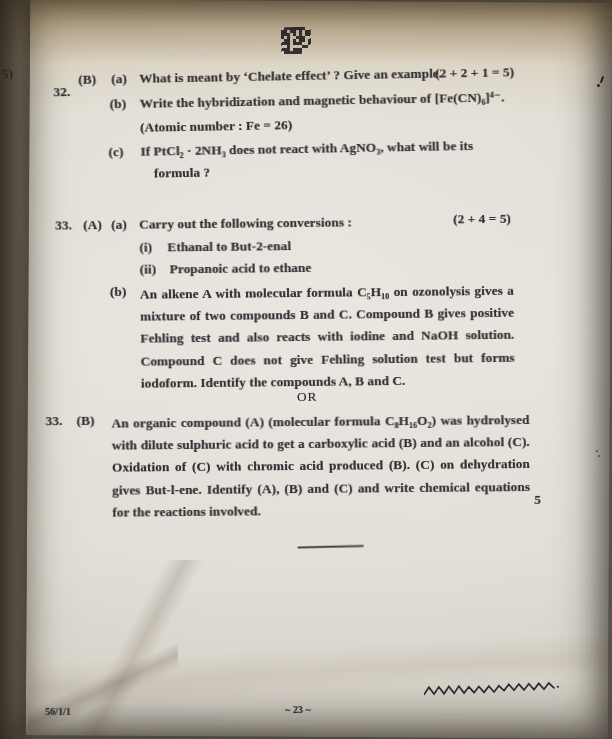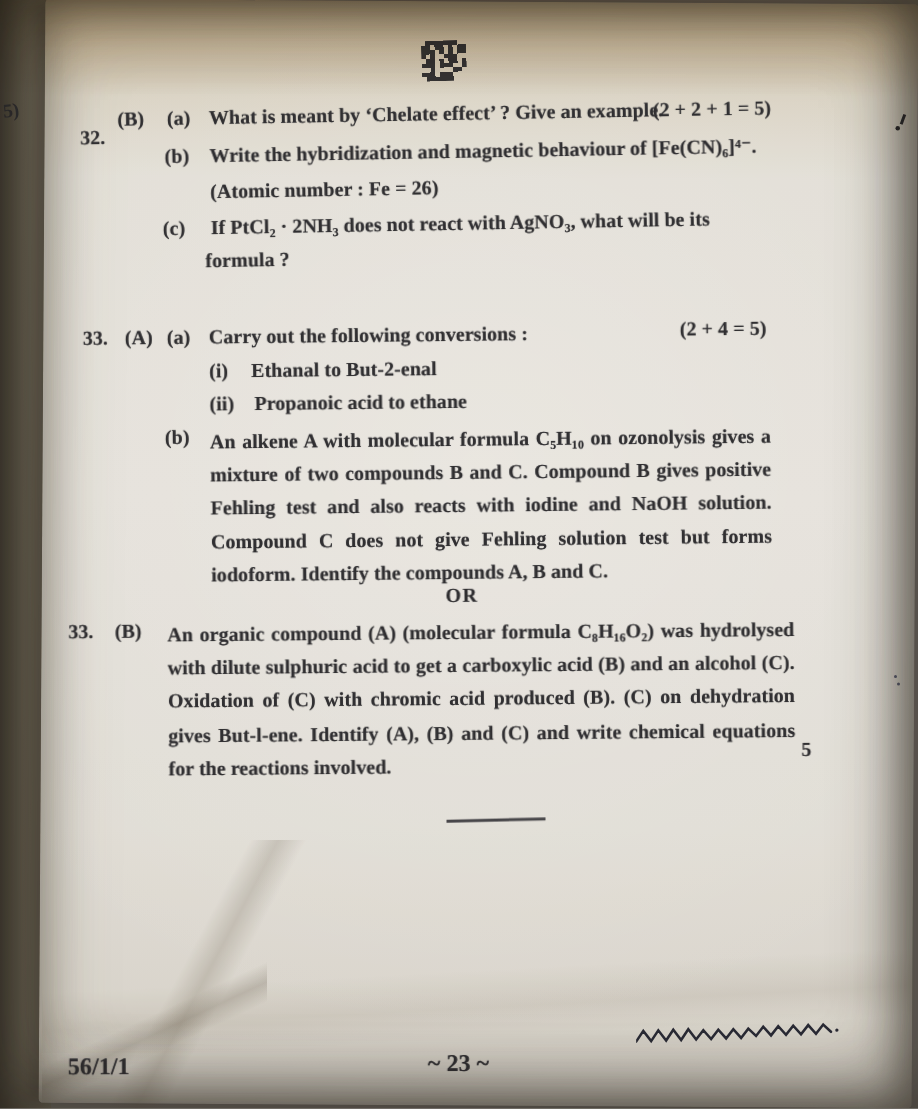--- a/index.html
+++ b/index.html
@@ -45,22 +45,22 @@
   }
   
   .block { position:absolute; left:0; top:0; width:612px; height:739px; z-index:3; filter:blur(0.22px); }
   .t {
     position:absolute; font-size:13.3px; line-height:16px; color:#26262b;
     font-weight:600; white-space:nowrap; letter-spacing:0.05px;
     text-shadow:0 0 0.5px rgba(38,38,43,0.55);
   }
   .para { white-space:normal; text-align:justify; line-height:22.2px; }
   .marks { font-weight:700; }
-  .or { font-weight:700; letter-spacing:1px; }
-  .footer-t { font-weight:700; font-size:16px; }
+  .or { font-weight:400; letter-spacing:1px; }
+  .footer-t { font-weight:700; font-size:10px; }
   .sep-line { position:absolute; left:297px; top:546px; width:66px; height:1.6px; background:#3f3f45; transform:rotate(-0.8deg); }
   .stamp { position:absolute; left:281px; top:27px; width:30px; height:27px; z-index:3; opacity:0.88; transform:rotate(-2deg); }
   .squiggle { position:absolute; left:424px; top:682px; z-index:3; transform:rotate(-2deg); }
   .pen-dot { position:absolute; left:597px; top:84px; width:3px; height:3px; background:#1b1b20; border-radius:50%; z-index:4; }
   .pen-tick { position:absolute; left:601px; top:76px; width:1.5px; height:7px; background:#1b1b20; transform:rotate(20deg); z-index:4; }
   .pen-blue { position:absolute; left:596px; top:450px; width:2px; height:2px; background:#2e3350; border-radius:50%;
               box-shadow:2px 5px 0 #2e3350; z-index:4; opacity:0.8; }
   
   .top-light {
     position:absolute; left:0; top:0; width:612px; height:64px; z-index:8; pointer-events:none;
@@ -118,21 +118,21 @@
     <span class="t" style="left:112px; top:68px;">(a)</span>
     <span class="t" style="left:140px; top:68px;">What is meant by ‘Chelate effect’ ? Give an example.</span>
     <span class="t marks" style="left:436px; top:68px;">(2 + 2 + 1 = 5)</span>
 
     <span class="t" style="left:110px; top:93px;">(b)</span>
     <span class="t" style="left:140px; top:93px;">Write the hybridization and magnetic behaviour of [Fe(CN)₆]⁴⁻.</span>
     <span class="t" style="left:140px; top:117px;">(Atomic number : Fe = 26)</span>
 
     <span class="t" style="left:108px; top:141px;">(c)</span>
     <span class="t" style="left:140px; top:141px;">If PtCl₂ · 2NH₃ does not react with AgNO₃, what will be its</span>
-    <span class="t" style="left:136px; top:163px;">formula ?</span>
+    <span class="t" style="left:153px; top:163px;">formula ?</span>
   </div>
 
   <div class="block" style="transform:rotate(-0.6deg); transform-origin:300px 300px;">
     <span class="t" style="left:56px;  top:215px;">33.</span>
     <span class="t" style="left:84px;  top:215px;">(A)</span>
     <span class="t" style="left:112px; top:215px;">(a)</span>
     <span class="t" style="left:140px; top:215px;">Carry out the following conversions :</span>
     <span class="t marks" style="left:454px; top:213px;">(2 + 4 = 5)</span>
 
     <span class="t" style="left:140px; top:238px;">(i)</span>

